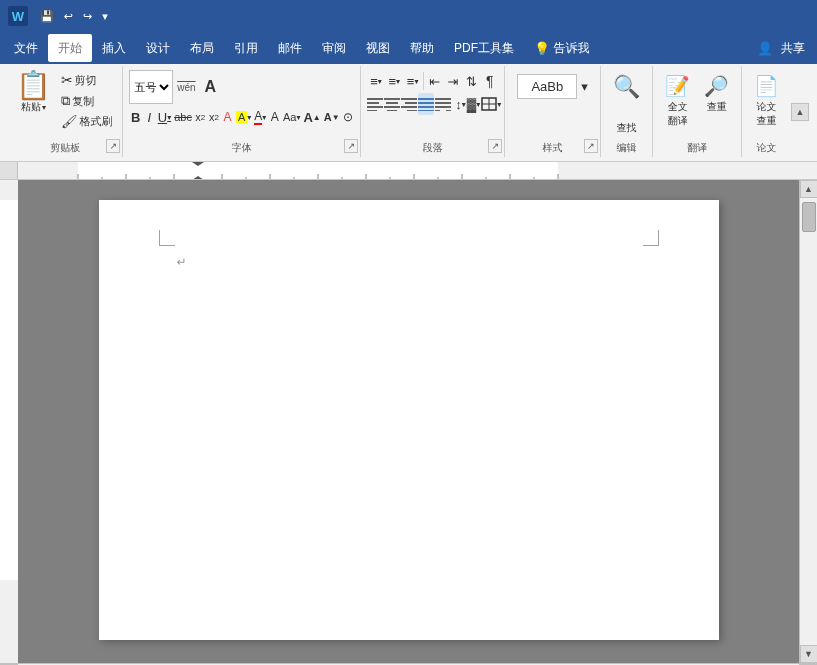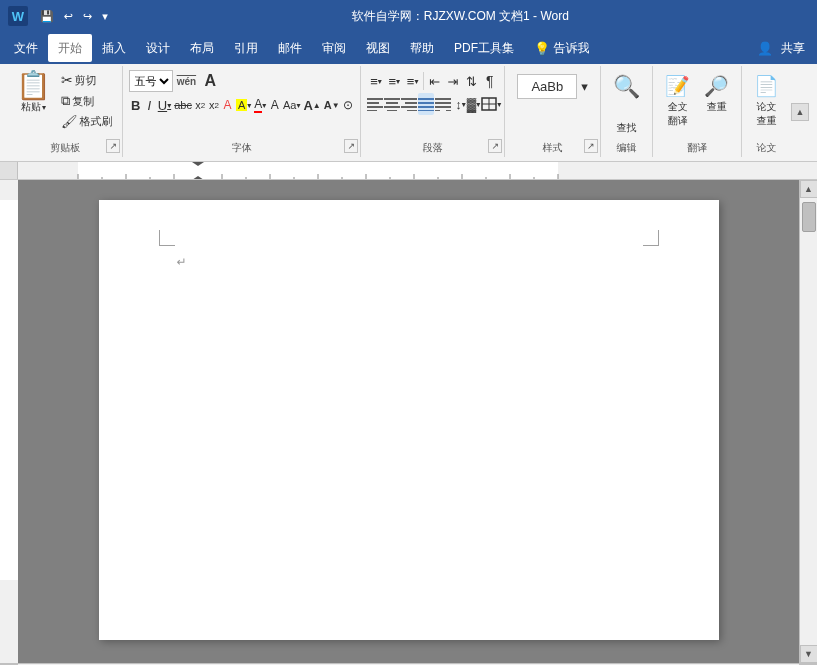--- a/index.html
+++ b/index.html
@@ -90,21 +90,21 @@
     .font-select {
       width: 110px;
       height: 22px;
       font-size: 11px;
       border: 1px solid #c0c0c0;
       background: white;
       padding: 0 2px;
     }
     .size-select {
       width: 44px;
-      height: 22px;
+      height: 34px;
       font-size: 11px;
       border: 1px solid #c0c0c0;
       background: white;
       padding: 0 0;
     }
     .format-btn {
       width: 22px; height: 22px;
       display: flex; align-items: center; justify-content: center;
       cursor: pointer; border-radius: 2px; font-size: 12px; color: #333;
       border: 1px solid transparent;
@@ -326,23 +326,20 @@
   <div class="title-bar-left">
     <div class="title-icon">
       <span style="color:#4fc3f7;font-weight:bold;font-size:13px;">W</span>
     </div>
     <div class="quick-access">
       <button class="qa-btn" title="保存">💾</button>
       <button class="qa-btn" title="撤销">↩</button>
       <button class="qa-btn" title="恢复">↪</button>
       <button class="qa-btn">▾</button>
     </div>
-  </div>
-  <div class="title-bar-center">
-    <span>软件自学网：RJZXW.COM 文档1 - Word</span>
   </div>
 </div>
 
 <div class="menu-bar">
   <div class="menu-item">文件</div>
   <div class="menu-item active">开始</div>
   <div class="menu-item">插入</div>
   <div class="menu-item">设计</div>
   <div class="menu-item">布局</div>
   <div class="menu-item">引用</div>
@@ -392,21 +389,21 @@
         <span>剪贴板</span>
         <span class="section-expand">↗</span>
       </div>
     </div>
 
     <div class="font-section">
       <div class="font-row1">
         <select class="size-select">
           <option>五号</option>
         </select>
-        <div class="format-btn" style="font-size:10px;color:#555;font-weight:bold;">
+        <div class="format-btn" style="font-size:10px;color:#555;">
           <span style="text-decoration:overline;font-size:10px;">wén</span>
         </div>
         <div class="format-btn" style="font-size:16px;font-weight:bold;color:#333;">A</div>
       </div>
       <div class="font-row2">
         <div class="format-btn" style="font-weight:bold;font-size:13px;">B</div>
         <div class="format-btn" style="font-style:italic;font-size:13px;">I</div>
         <div class="format-btn" style="text-decoration:underline;font-size:13px;">U<span style="font-size:8px;">▾</span></div>
         <div class="format-btn" style="text-decoration:line-through;font-size:11px;">abc</div>
         <div class="format-btn" style="font-size:11px;">x<sup style="font-size:8px;">2</sup></div>

